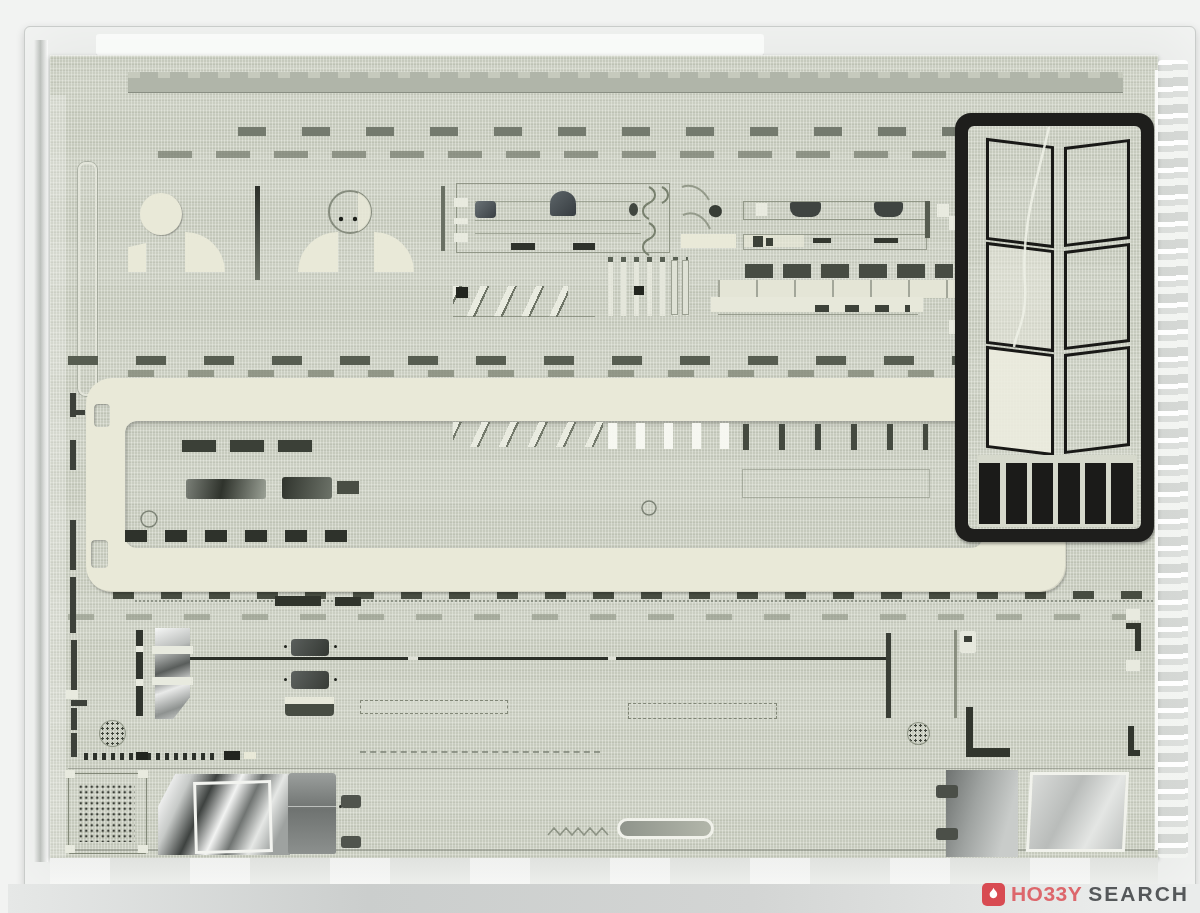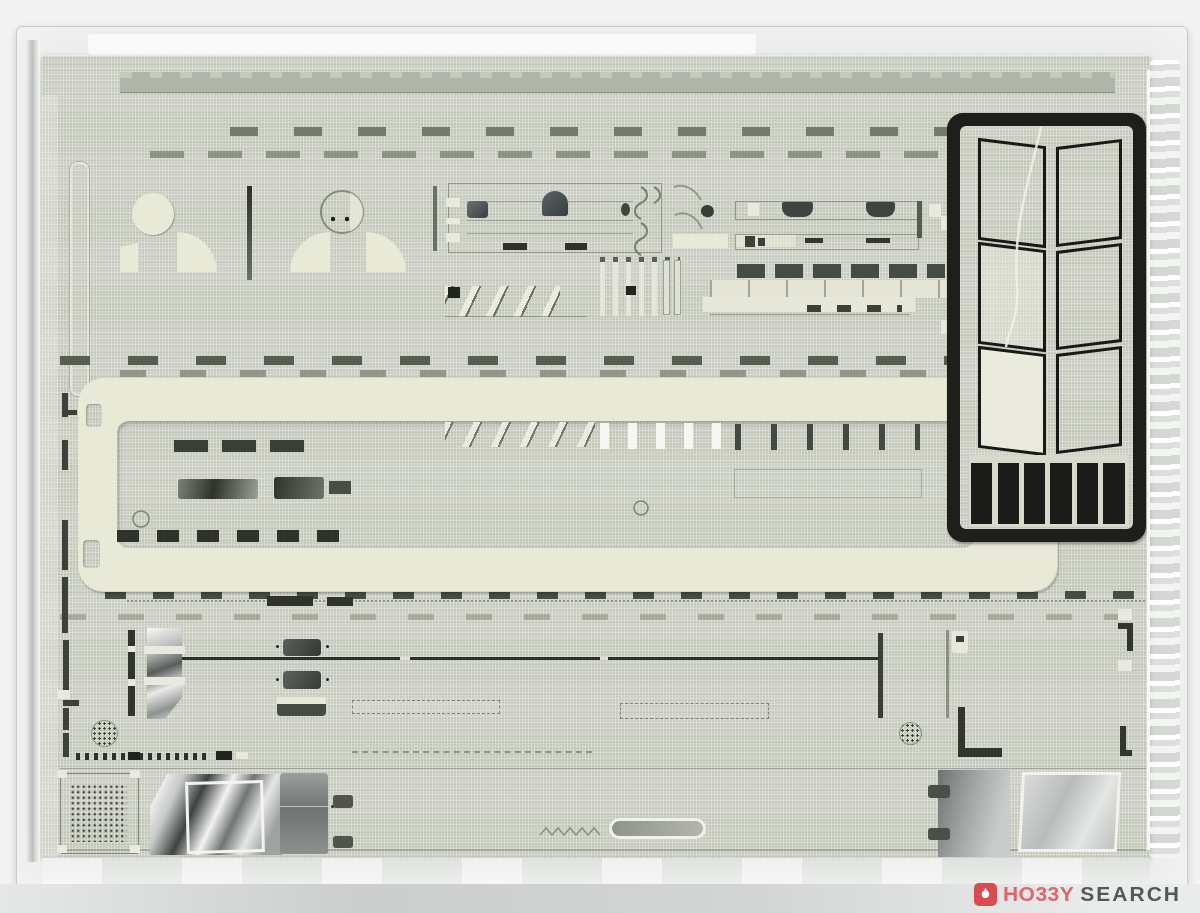--- a/index.html
+++ b/index.html
@@ -1,17 +1,17 @@
 <!DOCTYPE html>
 <html><head>
 <meta charset="utf-8">
 <style>
   html,body{margin:0;padding:0;}
   body{width:1200px;height:913px;overflow:hidden;background:#f2f3f2;font-family:"Liberation Sans",sans-serif;}
-  .scene{position:relative;width:1185px;height:913px;}
+  .scene{position:relative;width:1185px;height:913px;margin-left:8px;}
   .a{position:absolute;}
   
   .tex{
     background-color:#c6cabd;
     background-image:
       repeating-linear-gradient(0deg, rgba(255,255,255,.22) 0 1px, rgba(0,0,0,0) 1px 3px),
       repeating-linear-gradient(90deg, rgba(235,238,227,.45) 0 1px, rgba(0,0,0,0) 1px 3px),
       repeating-linear-gradient(0deg, rgba(148,154,138,.16) 0 2px, rgba(0,0,0,0) 2px 6px),
       repeating-linear-gradient(0deg, rgba(0,0,0,0) 0 44px, rgba(255,255,255,.07) 44px 88px);
   }

